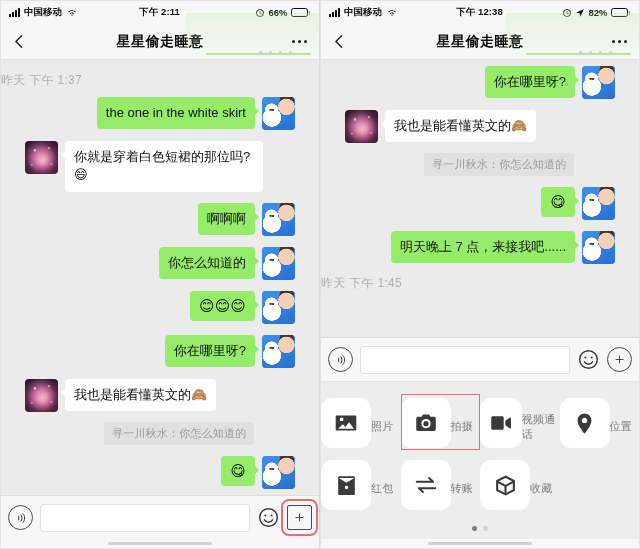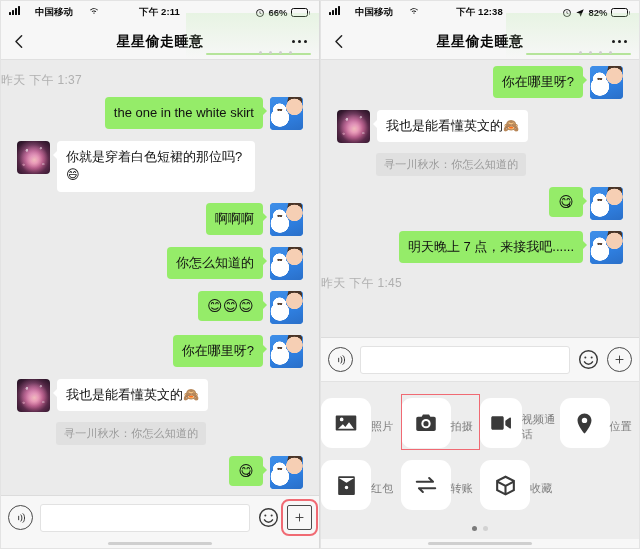--- a/index.html
+++ b/index.html
@@ -33,21 +33,21 @@
     height: 23px;
     background: #f7f7f7;
     display: flex;
     align-items: center;
     padding: 0 9px 0 8px;
     font-size: 9.5px;
     color: #0b0b0b;
     font-weight: bold;
     flex: 0 0 auto;
   }
-  .sb-left { display: flex; gap: 15px; flex: 1; }
+  .sb-left { display: flex; align-items: center; gap: 4px; flex: 1; }
   .sb-center { flex: 0 0 auto; letter-spacing: .1px; }
   .sb-right { display: flex; align-items: center; gap: 3px; flex: 1; justify-content: flex-end; }
 
   .signal { display: inline-flex; align-items: flex-end; gap: 1px; height: 9px; }
   .signal i { display: block; width: 2px; background: #0b0b0b; border-radius: .5px; }
   .signal i:nth-child(1){ height: 3px; }
   .signal i:nth-child(2){ height: 5px; }
   .signal i:nth-child(3){ height: 7px; }
   .signal i:nth-child(4){ height: 9px; }
 
@@ -127,21 +127,21 @@
     text-align: left;
     font-size: 12px;
     color: #b0b0b0;
     margin: 4px 0 8px;
     letter-spacing: .3px;
   }
 
   .row {
     display: flex;
     align-items: flex-start;
-    padding: 0 16px;
+    padding: 0 24px;
     margin-bottom: 11px;
   }
   .row.out { justify-content: flex-end; }
   .row.in  { justify-content: flex-start; }
 
   .avatar {
     width: 33px; height: 33px;
     border-radius: 4px;
     flex: 0 0 auto;
     overflow: hidden;
@@ -207,21 +207,21 @@
     margin-top: -5px;
     margin-bottom: 11px;
     display: inline-block;
     background: #e0e0e0;
     color: #9a9a9a;
     font-size: 11px;
     padding: 4px 8px;
     border-radius: 3px;
     letter-spacing: .2px;
   }
-  .quote-wrap { padding: 0 8px; }
+  .quote-wrap { padding: 0 8px; margin-left: 48px; }
 
   
   .inputbar {
     flex: 0 0 auto;
     height: 44px;
     background: #f7f7f7;
     border-top: 1px solid #dcdcdc;
     display: flex;
     align-items: center;
     gap: 7px;

